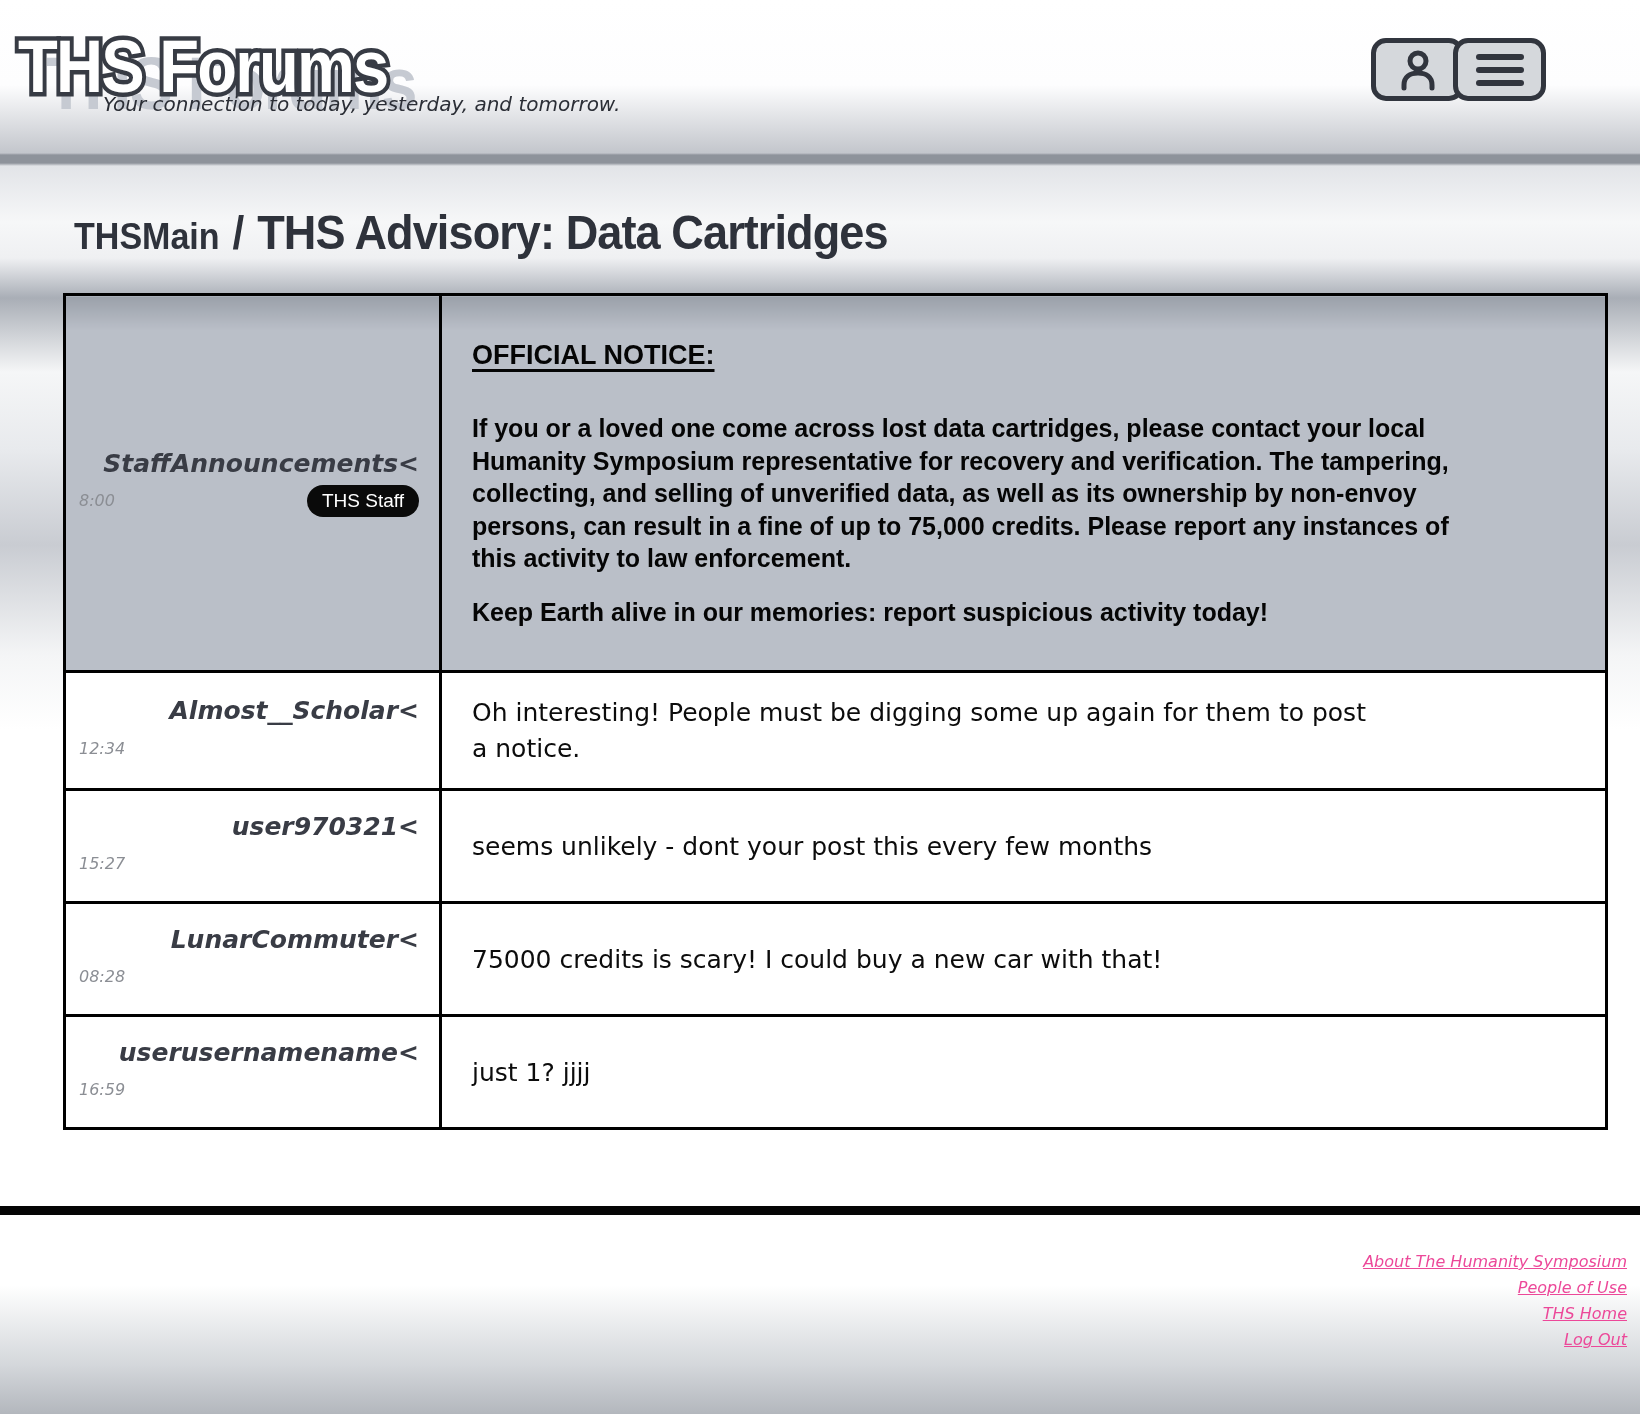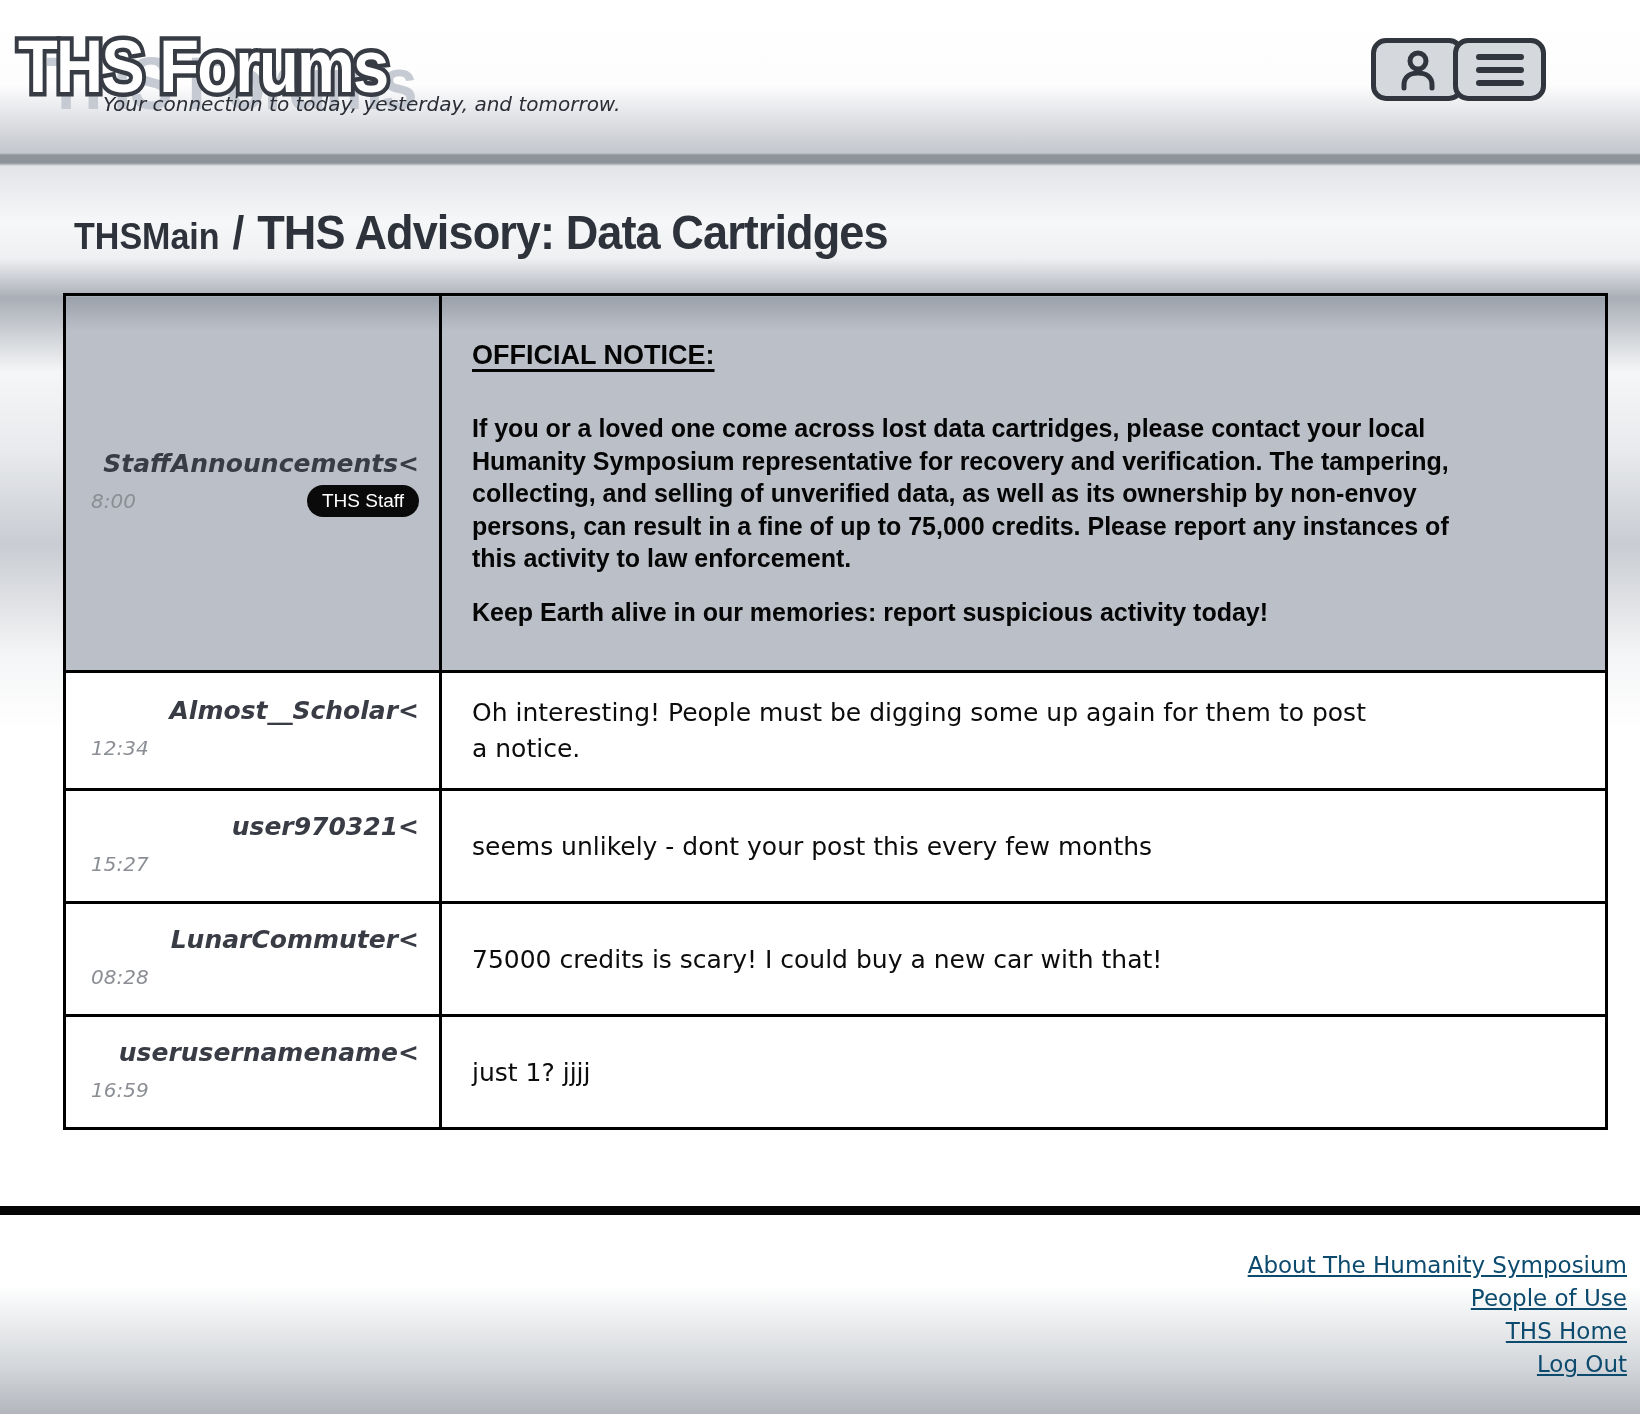--- a/index.html
+++ b/index.html
@@ -73,30 +73,30 @@
     width: 1545px; border-collapse: collapse; table-layout: fixed;
     background: #ffffff;
   }
   table.thread col.c-author { width: 376px; }
   table.thread td {
     border: 3px solid #000000; vertical-align: middle;
   }
   tr.staff-row td {
     background: linear-gradient(to bottom, #9aa0a9 0px, #babfc8 34px);
   }
-  td.author-cell { padding: 12px 20px 12px 25px; }
+  td.author-cell { padding: 12px 20px 12px 13px; }
   .author-name {
     text-align: right;
     font-weight: bold; font-style: italic; font-size: 25px; color: #393c45;
   }
   .meta-row {
     display: flex; justify-content: space-between; align-items: center;
     margin-top: 6px; min-height: 34px;
   }
-  .timestamp { font-style: italic; font-size: 20px; color: #8b8e94; }
+  .timestamp { font-style: italic; font-size: 16px; color: #8b8e94; }
   .staff-badge {
     background: #0a0a0a; color: #ffffff;
     font-family: "Liberation Sans", sans-serif; font-weight: normal; font-size: 19px;
     padding: 5px 15px; border-radius: 18px; white-space: nowrap;
   }
   td.message-cell { padding: 22px 30px; font-size: 25px; line-height: 1.42; }
   tr.staff-row td.message-cell { padding-top: 40px; padding-bottom: 40px; }
   .message-text { max-width: 905px; }
   .notice { font-family: "Liberation Sans", sans-serif; font-weight: bold; color: #050505; }
   .notice-heading {
@@ -111,21 +111,21 @@
   .footer-rule {
     position: absolute; left: 0; top: 1206px; width: 1640px; height: 9px;
     background: #050505;
   }
   .footer-links {
     position: absolute; top: 1252px; right: 13px;
     display: flex; flex-direction: column; align-items: flex-end; gap: 7px;
     text-align: right;
   }
   .footer-links a {
-    font-size: 23px; color: #0c4a6e;
+    font-style: italic; font-size: 16px; color: #ec4899;
     text-decoration: underline; cursor: pointer;
   }
 </style>
 </head>
 <body>
 
 <div class="logo">
   <span class="logo-echo">THS Forums</span>
   <span class="logo-stroke">THS Forums</span>
   <span class="logo-fill">THS Forums</span>

